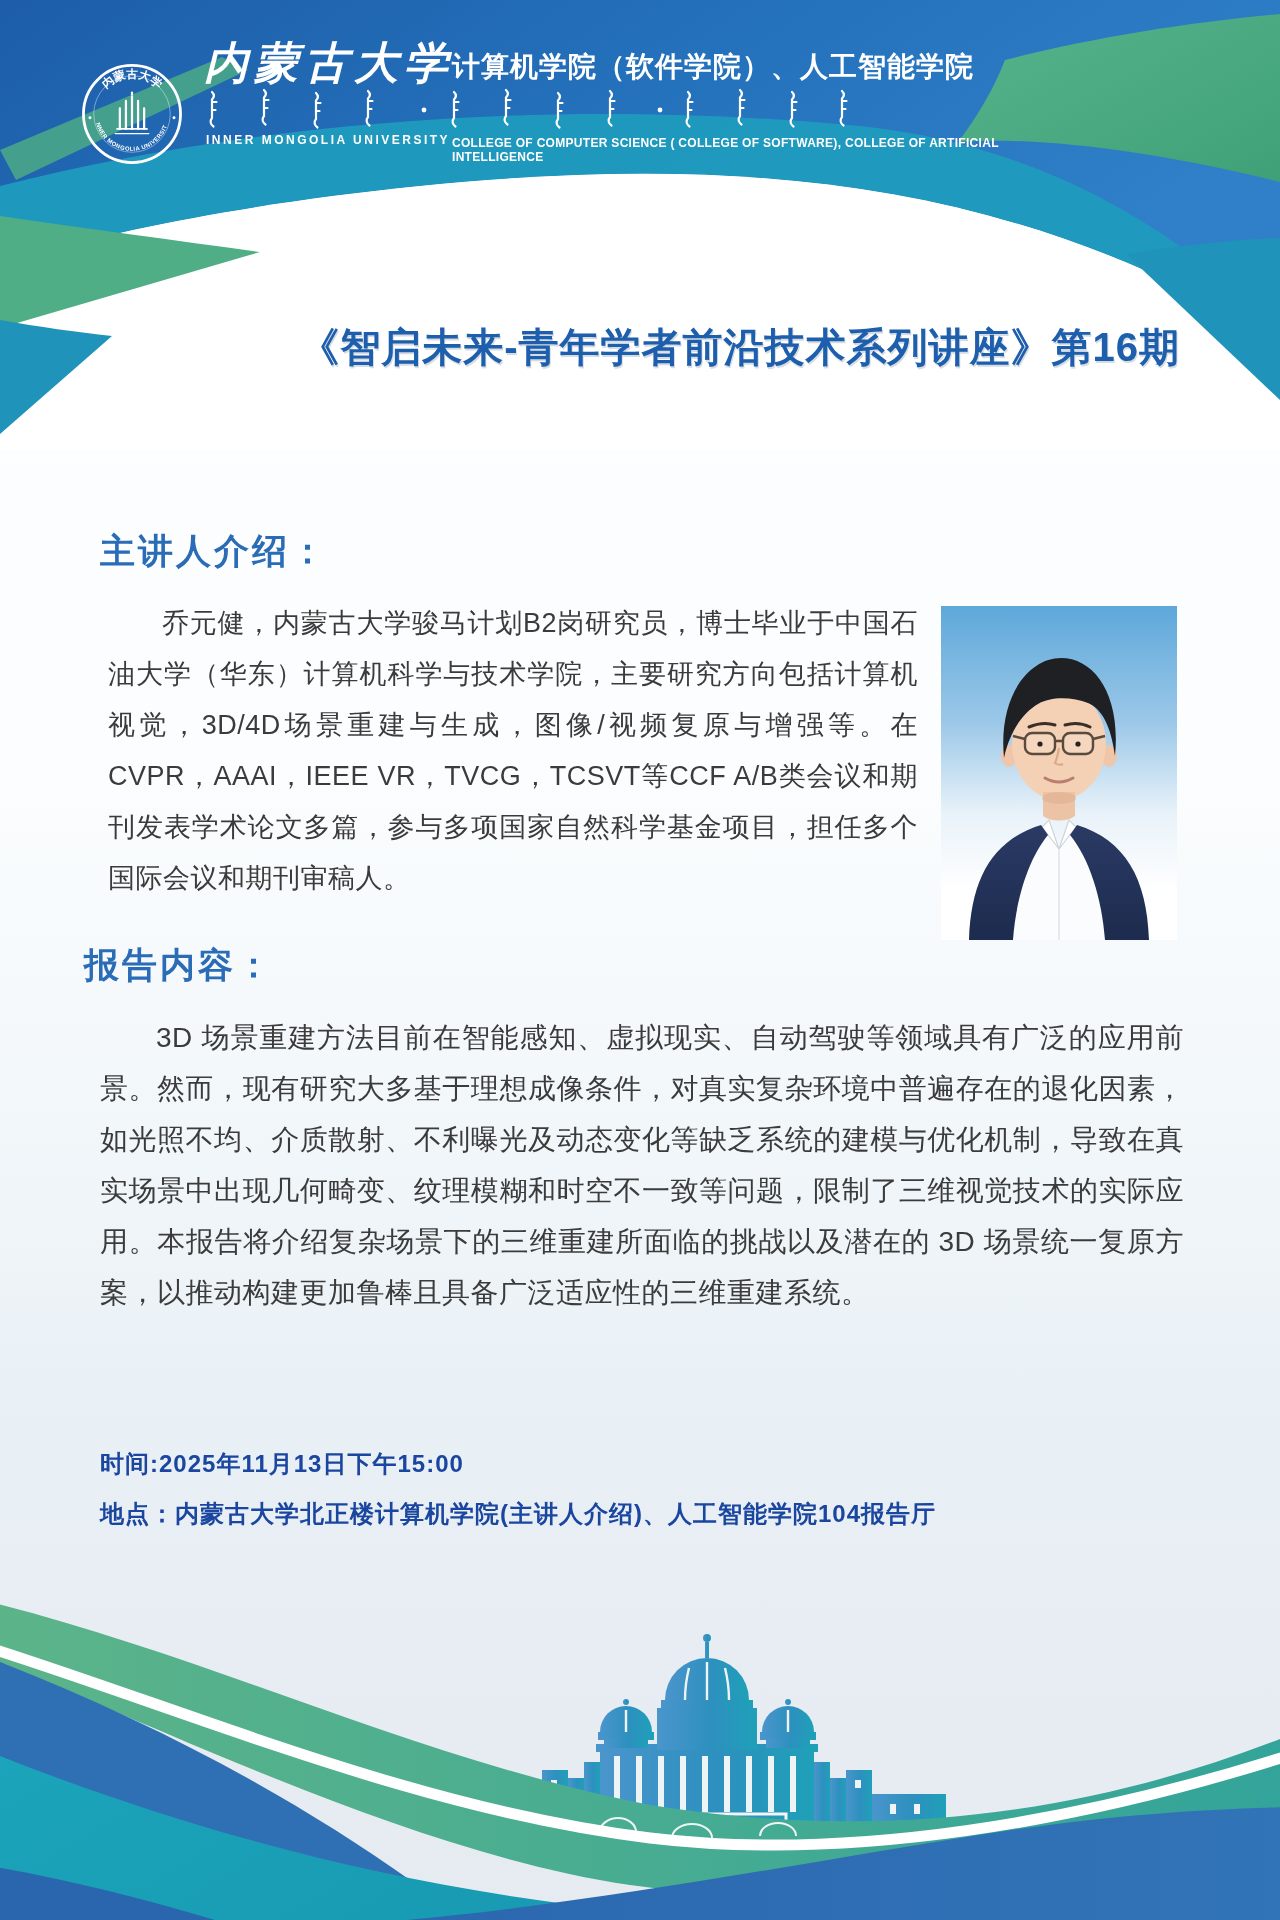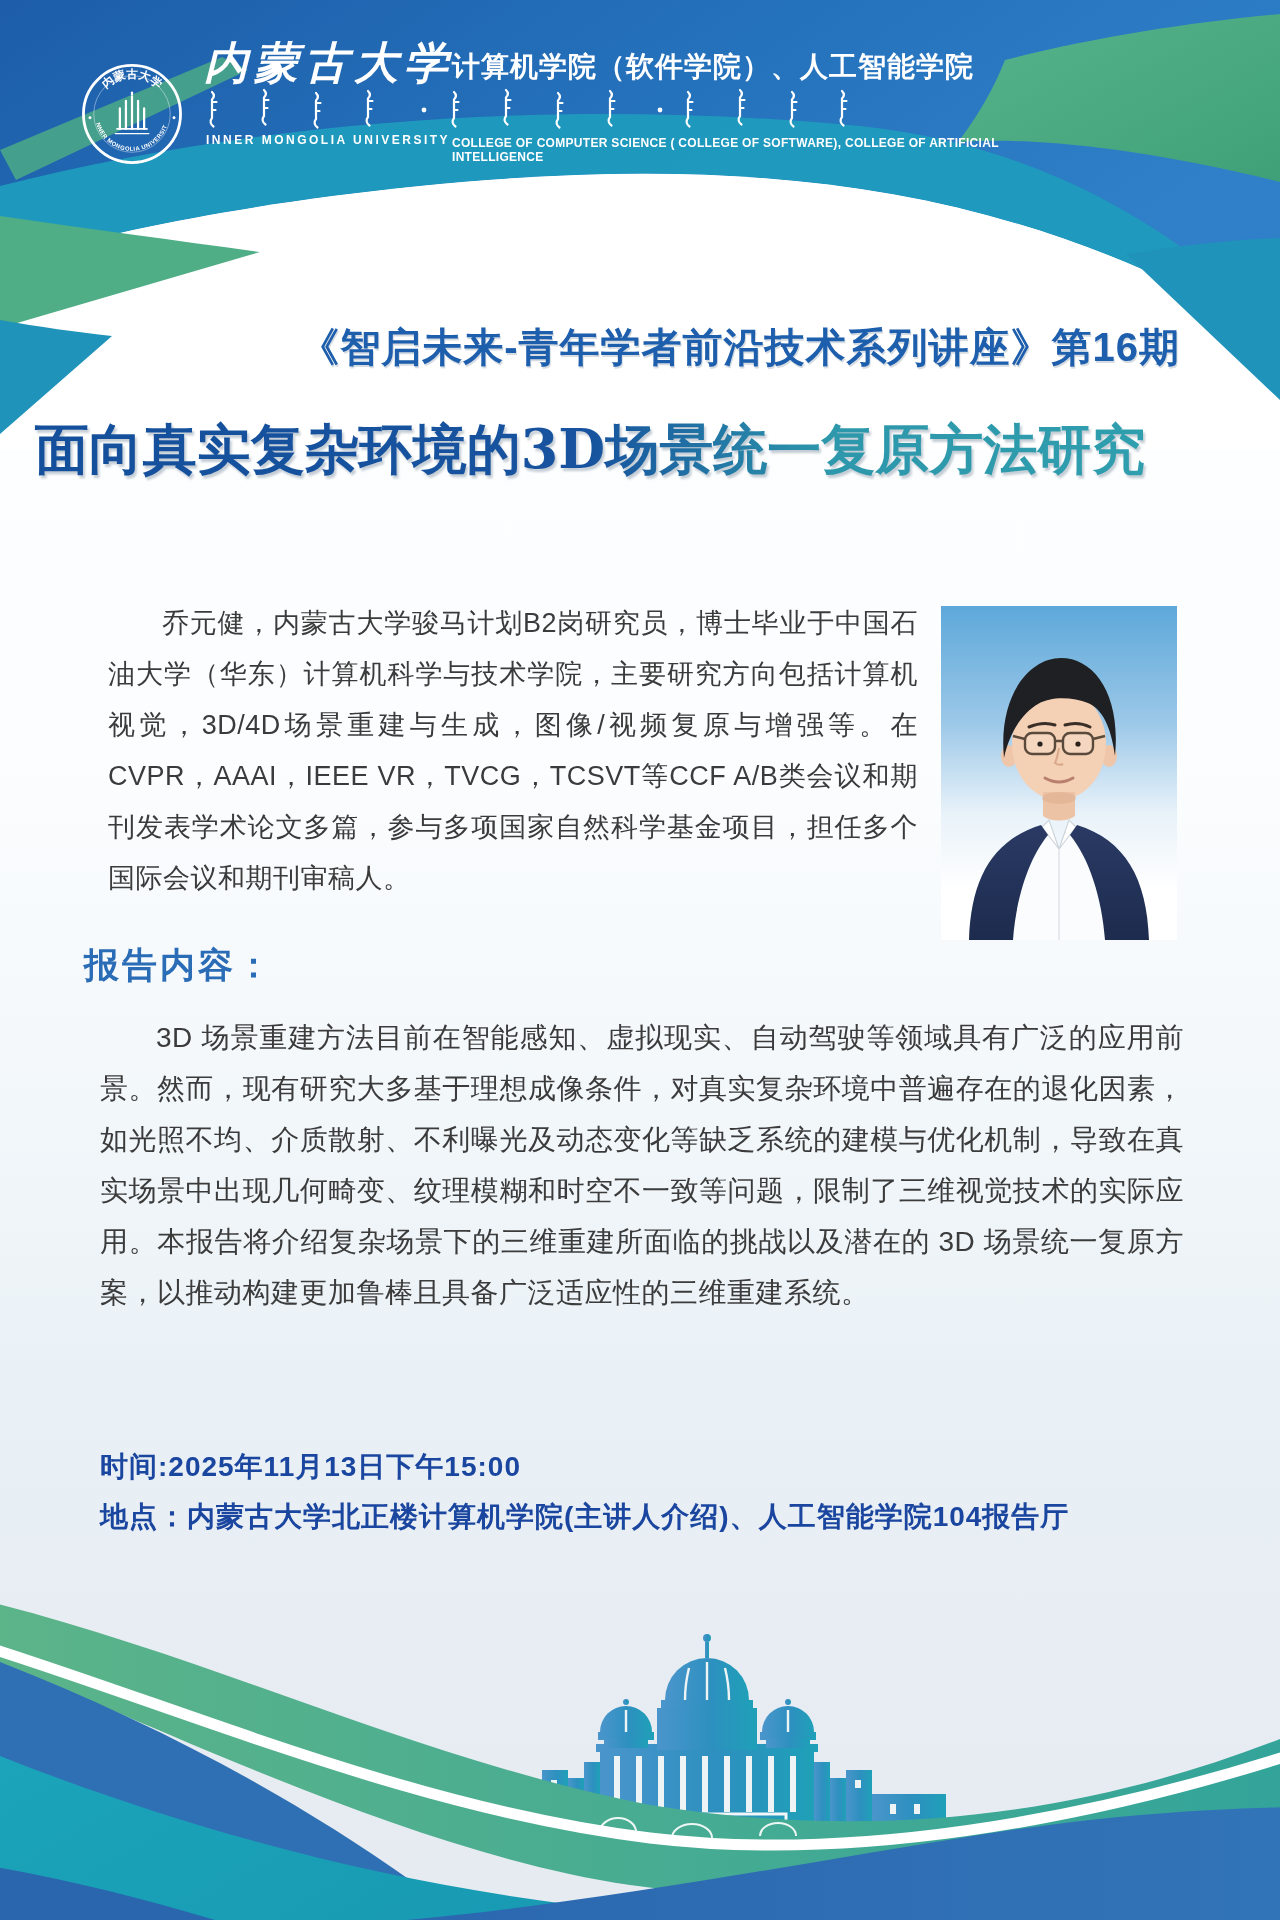--- a/index.html
+++ b/index.html
@@ -30,21 +30,21 @@
     -webkit-text-fill-color:transparent;
     filter:drop-shadow(2px 3px 1px rgba(110,130,150,.40));}
   
   .sec-heading{font-size:35px;font-weight:800;color:#2a6cb6;letter-spacing:3px;z-index:2;}
   .speaker-heading{left:100px;top:528px;}
   .report-heading{left:84px;top:942px;}
   .body-par{color:#3b3b3b;text-align:justify;text-indent:2em;z-index:2;letter-spacing:0.5px;}
   .bio{left:108px;top:598px;width:810px;font-size:27px;line-height:51px;}
   .report{left:100px;top:1012px;width:1084px;font-size:28px;line-height:51px;}
   .photo{left:941px;top:606px;width:236px;height:334px;z-index:2;}
-  .sched{font-size:28px;font-weight:800;color:#1a46a0;letter-spacing:1px;z-index:2;}
+  .sched{font-size:24px;font-weight:800;color:#1a46a0;letter-spacing:1px;z-index:2;}
   .time-line{left:100px;top:1448px;}
   .loc-line{left:100px;top:1498px;}
   
   .bottom-svg{left:0;top:1580px;z-index:1;}
 </style>
 </head>
 <body>
 
 <div class="page">
 
@@ -117,22 +117,22 @@
     <use href="#mgl" x="478" y="2"></use>
       <use href="#mgl" x="530" y="0"></use>
       <use href="#mgl" x="582" y="2"></use>
     <use href="#mgl" x="632" y="1"></use>
   </svg>
 
   <div class="abs hdr-item uni-en">INNER MONGOLIA UNIVERSITY</div>
   <div class="abs hdr-item college-en">COLLEGE OF COMPUTER SCIENCE ( COLLEGE OF SOFTWARE), COLLEGE OF ARTIFICIAL INTELLIGENCE</div>
 
   <div class="abs series-title">《智启未来-青年学者前沿技术系列讲座》第16期</div>
-  <div class="abs main-title">面向真实复杂环境的3D场景统一复原方法研究</div>
-
+
+  <div class="abs sec-heading speaker-heading">主讲人介绍：</div>
   <div class="abs body-par bio">乔元健，内蒙古大学骏马计划B2岗研究员，博士毕业于中国石油大学（华东）计算机科学与技术学院，主要研究方向包括计算机视觉，3D/4D场景重建与生成，图像/视频复原与增强等。在CVPR，AAAI，IEEE VR，TVCG，TCSVT等CCF A/B类会议和期刊发表学术论文多篇，参与多项国家自然科学基金项目，担任多个国际会议和期刊审稿人。</div>
 
   <svg class="abs photo" viewBox="0 0 236 334">
     <defs>
       <linearGradient id="pbg" x1="0" y1="0" x2="0" y2="1">
         <stop offset="0" stop-color="#5da8da"></stop>
           <stop offset="0.35" stop-color="#9cc8e8"></stop>
         <stop offset="0.62" stop-color="#e8f2f9"></stop>
           <stop offset="0.85" stop-color="#ffffff"></stop>
       </linearGradient>

